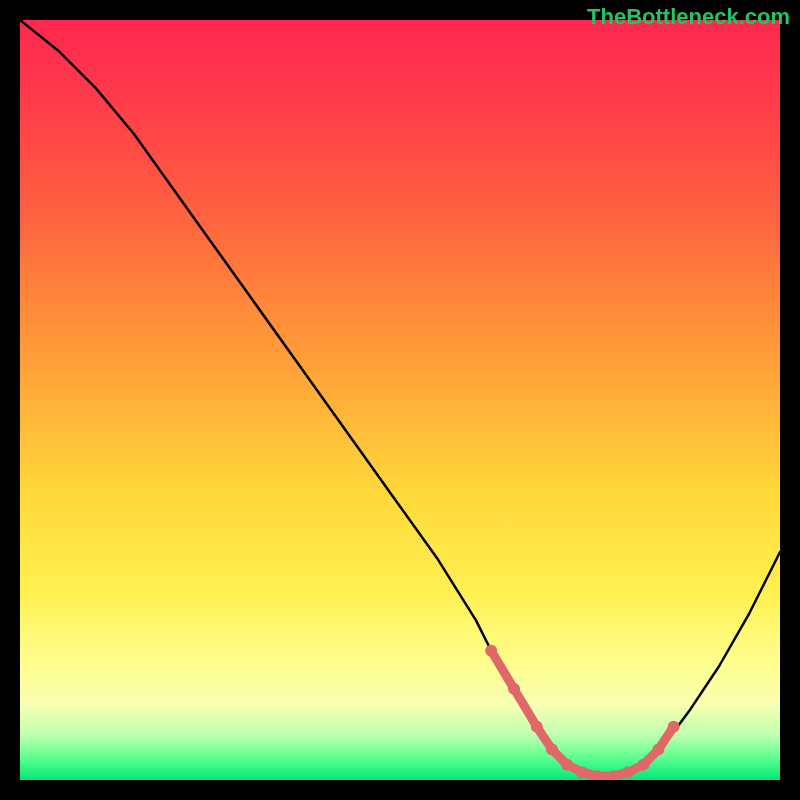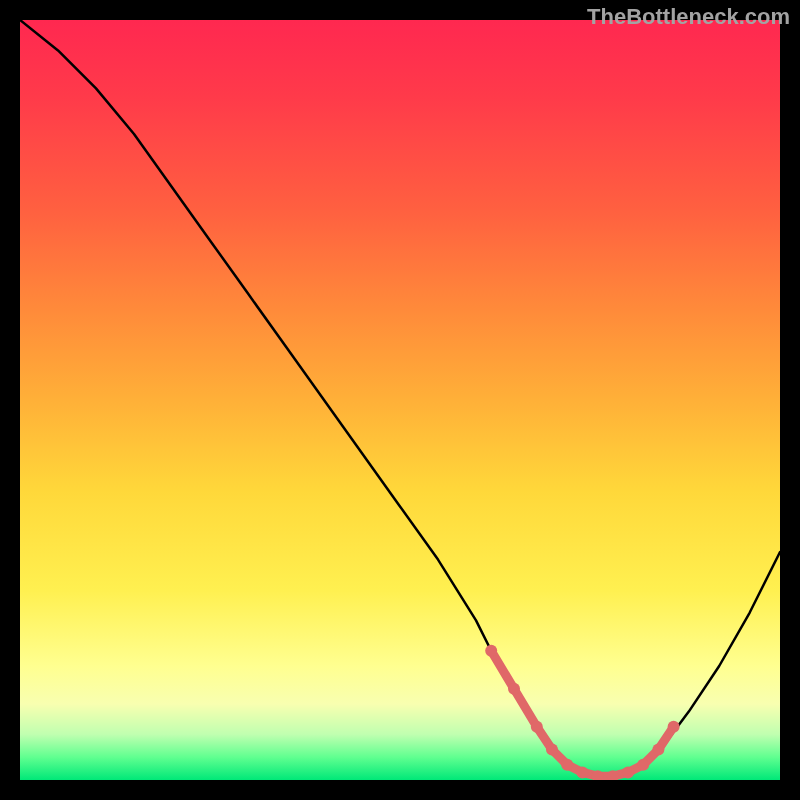--- a/index.html
+++ b/index.html
@@ -8,21 +8,21 @@
     height: 800px;
     background: #000;
     position: relative;
     overflow: hidden;
     font-family: Arial, sans-serif;
   }
   .watermark {
     position: absolute;
     top: 4px;
     right: 10px;
-    color: #a3a3a3;
+    color: #22c55e;
     font-size: 22px;
     font-weight: bold;
     z-index: 10;
   }
   .plot-area {
     position: absolute;
     left: 20px;
     top: 20px;
     width: 760px;
     height: 760px;

